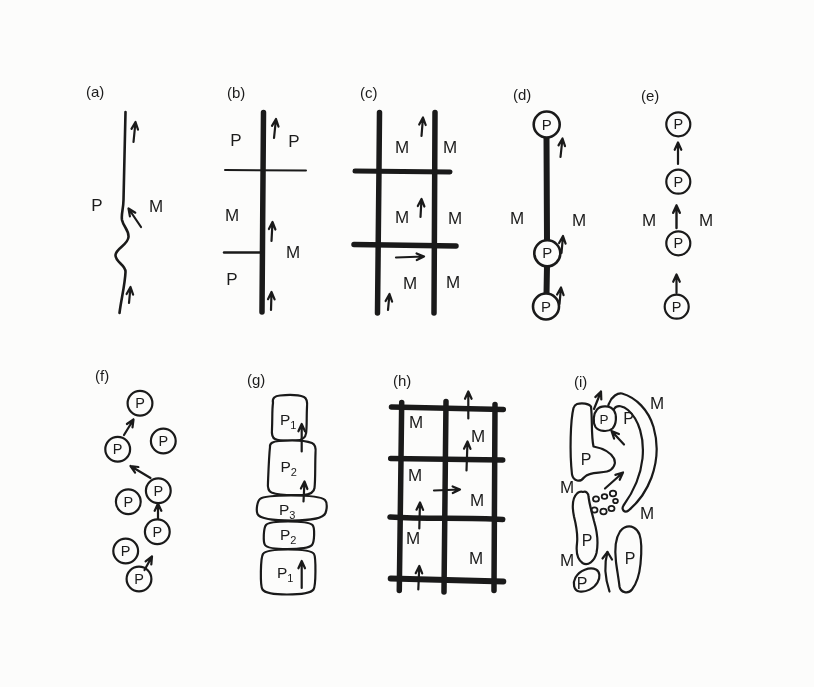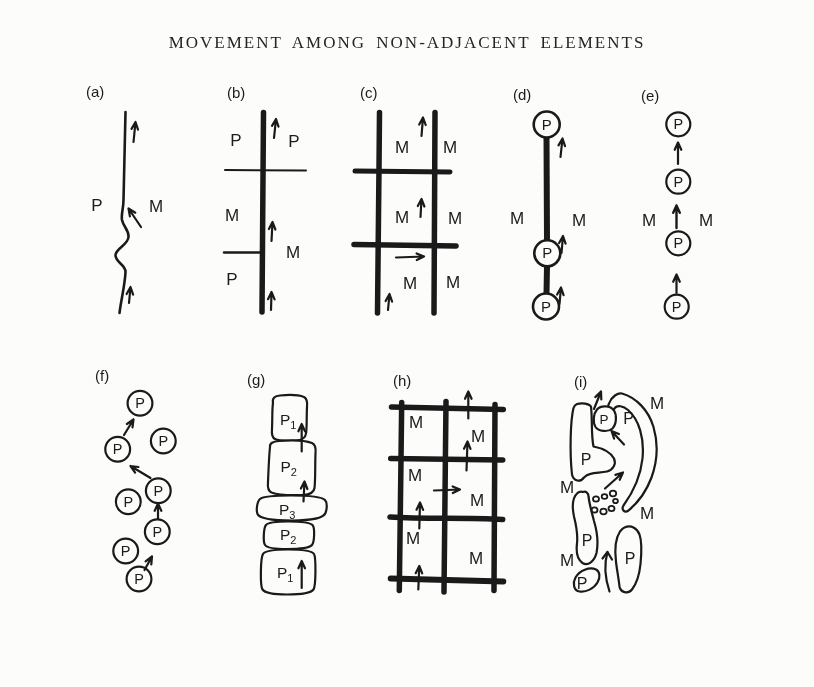--- a/index.html
+++ b/index.html
@@ -20,21 +20,20 @@
   .bp{font-size:16px;text-anchor:middle;}
   .bps{font-size:13.5px;text-anchor:middle;}
   .gp{font-size:15.5px;}
   .sub{font-size:11px;}
 </style>
 </head>
 <body>
 
 <div class="page">
 
-  <div class="title">MOVEMENT AMONG NON-ADJACENT ELEMENTS</div>
 
   <svg class="fig" viewBox="0 0 814 687">
 
     <g>
       <text class="pl" x="86" y="97">(a)</text>
       <path class="ink w26" d="M 125.5,112 C 125,145 124,175 123.5,200 C 123.3,210 121,214 122,220 C 123.5,227 129,230 128.5,237 C 128,245 116,248 115.5,255 C 115,262 126,265 125.5,272 C 125,285 121,300 119.5,313"></path>
       <path class="ink w22" d="M 133.5,142 L 135.5,122 M 131.5,128.9 L 135.5,122 L 138.0,129.6"></path>
       <path class="ink w22" d="M 141,227 L 128.5,208.5 M 129.9,216.4 L 128.5,208.5 L 135.3,212.7"></path>
       <path class="ink w22" d="M 129,303 L 130.5,287 M 126.6,294.0 L 130.5,287 L 133.1,294.6"></path>
       <text class="lbl" x="97" y="211">P</text>

